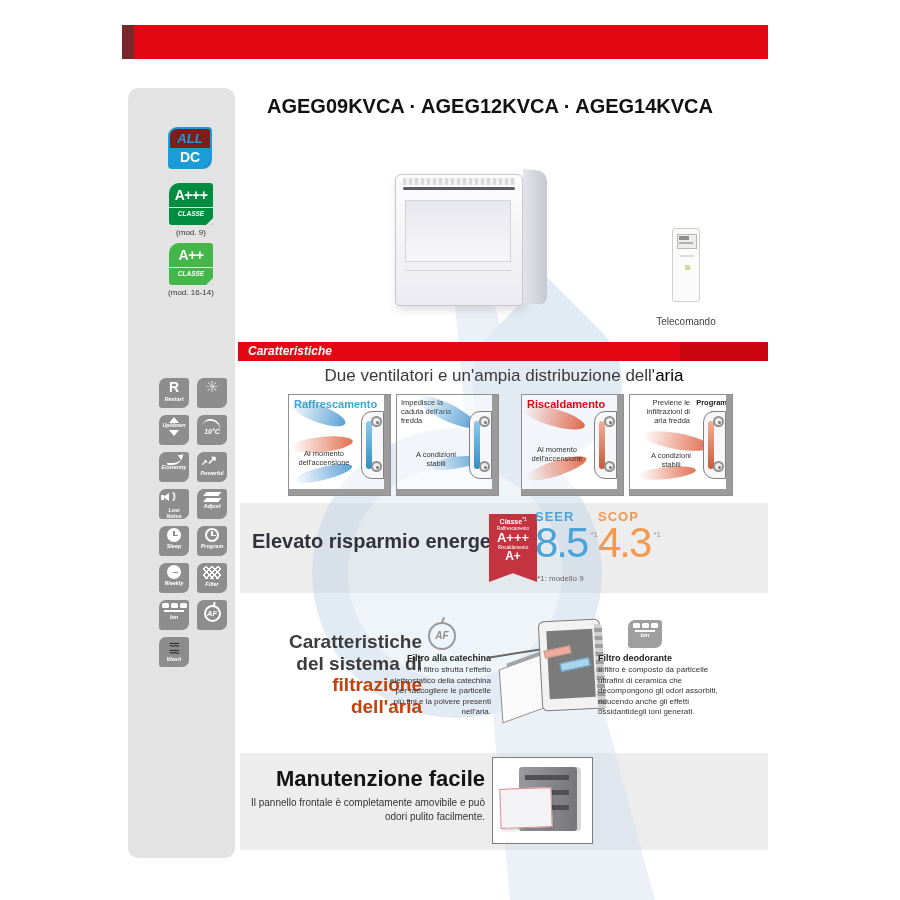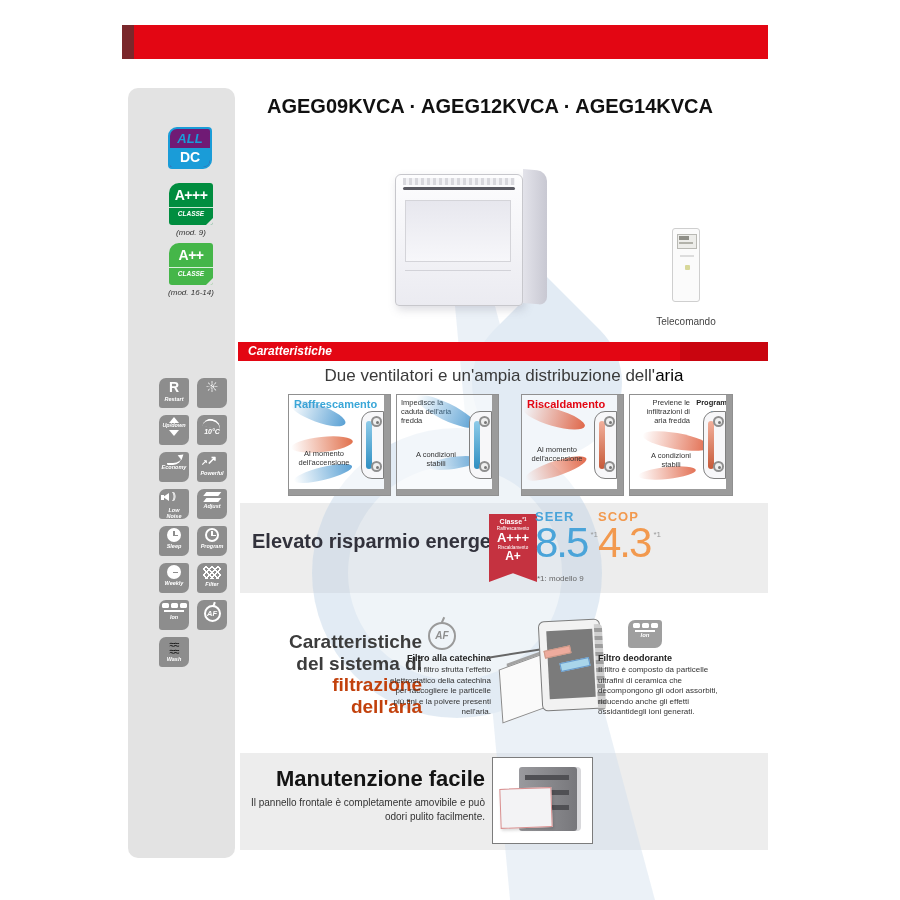--- a/index.html
+++ b/index.html
@@ -18,28 +18,28 @@
   .band { position:absolute; left:240px; width:528px; background:#ededed; z-index:1; }
 
   
   #top-banner { position:absolute; left:122px; top:25px; width:646px; height:34px; background:#e30613; z-index:3; }
   #top-banner .dark { position:absolute; left:0; top:0; width:12px; height:100%; background:#7a272b; }
   #top-banner .lbl { position:absolute; left:50px; top:0; line-height:34px; color:#fff; font-size:13px; font-weight:bold; letter-spacing:.4px; }
   #model-title { position:absolute; left:210px; top:95px; width:560px; text-align:center; font-size:20px; font-weight:bold; color:#111; z-index:3; }
 
   
   #sidebar { position:absolute; left:128px; top:88px; width:107px; height:770px; background:#e3e3e3; border-radius:10px; z-index:1; }
-  #alldc { position:absolute; left:168px; top:127px; width:44px; height:42px; border:2px solid #1a9cd8; border-radius:9px 4px 9px 4px; background:#701a75; overflow:hidden; z-index:3; }
+  #alldc { position:absolute; left:168px; top:127px; width:44px; height:42px; border:2px solid #1a9cd8; border-radius:9px 4px 9px 4px; background:#7f1d1d; overflow:hidden; z-index:3; }
   #alldc .t { height:19px; text-align:center; font-size:13px; font-weight:bold; font-style:italic; color:#1a9cd8; line-height:19px; }
   #alldc .b { height:19px; background:#1a9cd8; text-align:center; font-size:14px; font-weight:bold; color:#fff; line-height:19px; }
   .classbadge { position:absolute; left:169px; width:44px; height:42px; border-radius:10px 3px 3px 3px; z-index:3; overflow:hidden; }
   .classbadge .g { text-align:center; font-size:14px; font-weight:bold; color:#fff; margin-top:4px; letter-spacing:-.5px; }
   .classbadge .c { text-align:center; font-size:6.5px; font-weight:bold; font-style:italic; color:#fff; margin-top:4px; border-top:1px solid rgba(255,255,255,.8); padding-top:2px; }
   .classbadge .fold { position:absolute; right:-1px; bottom:-1px; width:0; height:0; border-left:9px solid transparent; border-bottom:9px solid #e3e3e3; }
-  .badgecap { position:absolute; left:146px; width:90px; text-align:center; font-size:8px; color:#333; z-index:3;font-style:italic; }
+  .badgecap { position:absolute; left:146px; width:90px; text-align:center; font-size:8px; color:#333; z-index:3; }
 
   .ficon { position:absolute; width:30px; height:30px; background:#8d8d8d; border-radius:7px 3px 7px 3px; z-index:3; overflow:hidden; }
   .fglyph { height:19px; text-align:center; color:#fff; position:relative; }
   .flabel { text-align:center; font-size:5.5px; font-weight:bold; font-style:italic; color:#fff; line-height:5.5px; white-space:pre-line; }
   .bigR { font-size:14px; font-weight:bold; line-height:18px; }
   .sun { font-size:15px; line-height:18px; }
   .snow { position:absolute; left:10px; top:5px; font-size:9px; color:#8d8d8d; line-height:9px; }
   .tri-up { width:0; height:0; border-left:5px solid transparent; border-right:5px solid transparent; border-bottom:6px solid #fff; margin:2px auto 0; }
   .tri-dn { width:0; height:0; border-left:5px solid transparent; border-right:5px solid transparent; border-top:6px solid #fff; margin:1px auto 0; }
   .curv10 { width:18px; height:9px; border-top:2.5px solid #fff; border-radius:14px 14px 0 0; transform:rotate(14deg); margin:4px auto 0; }

